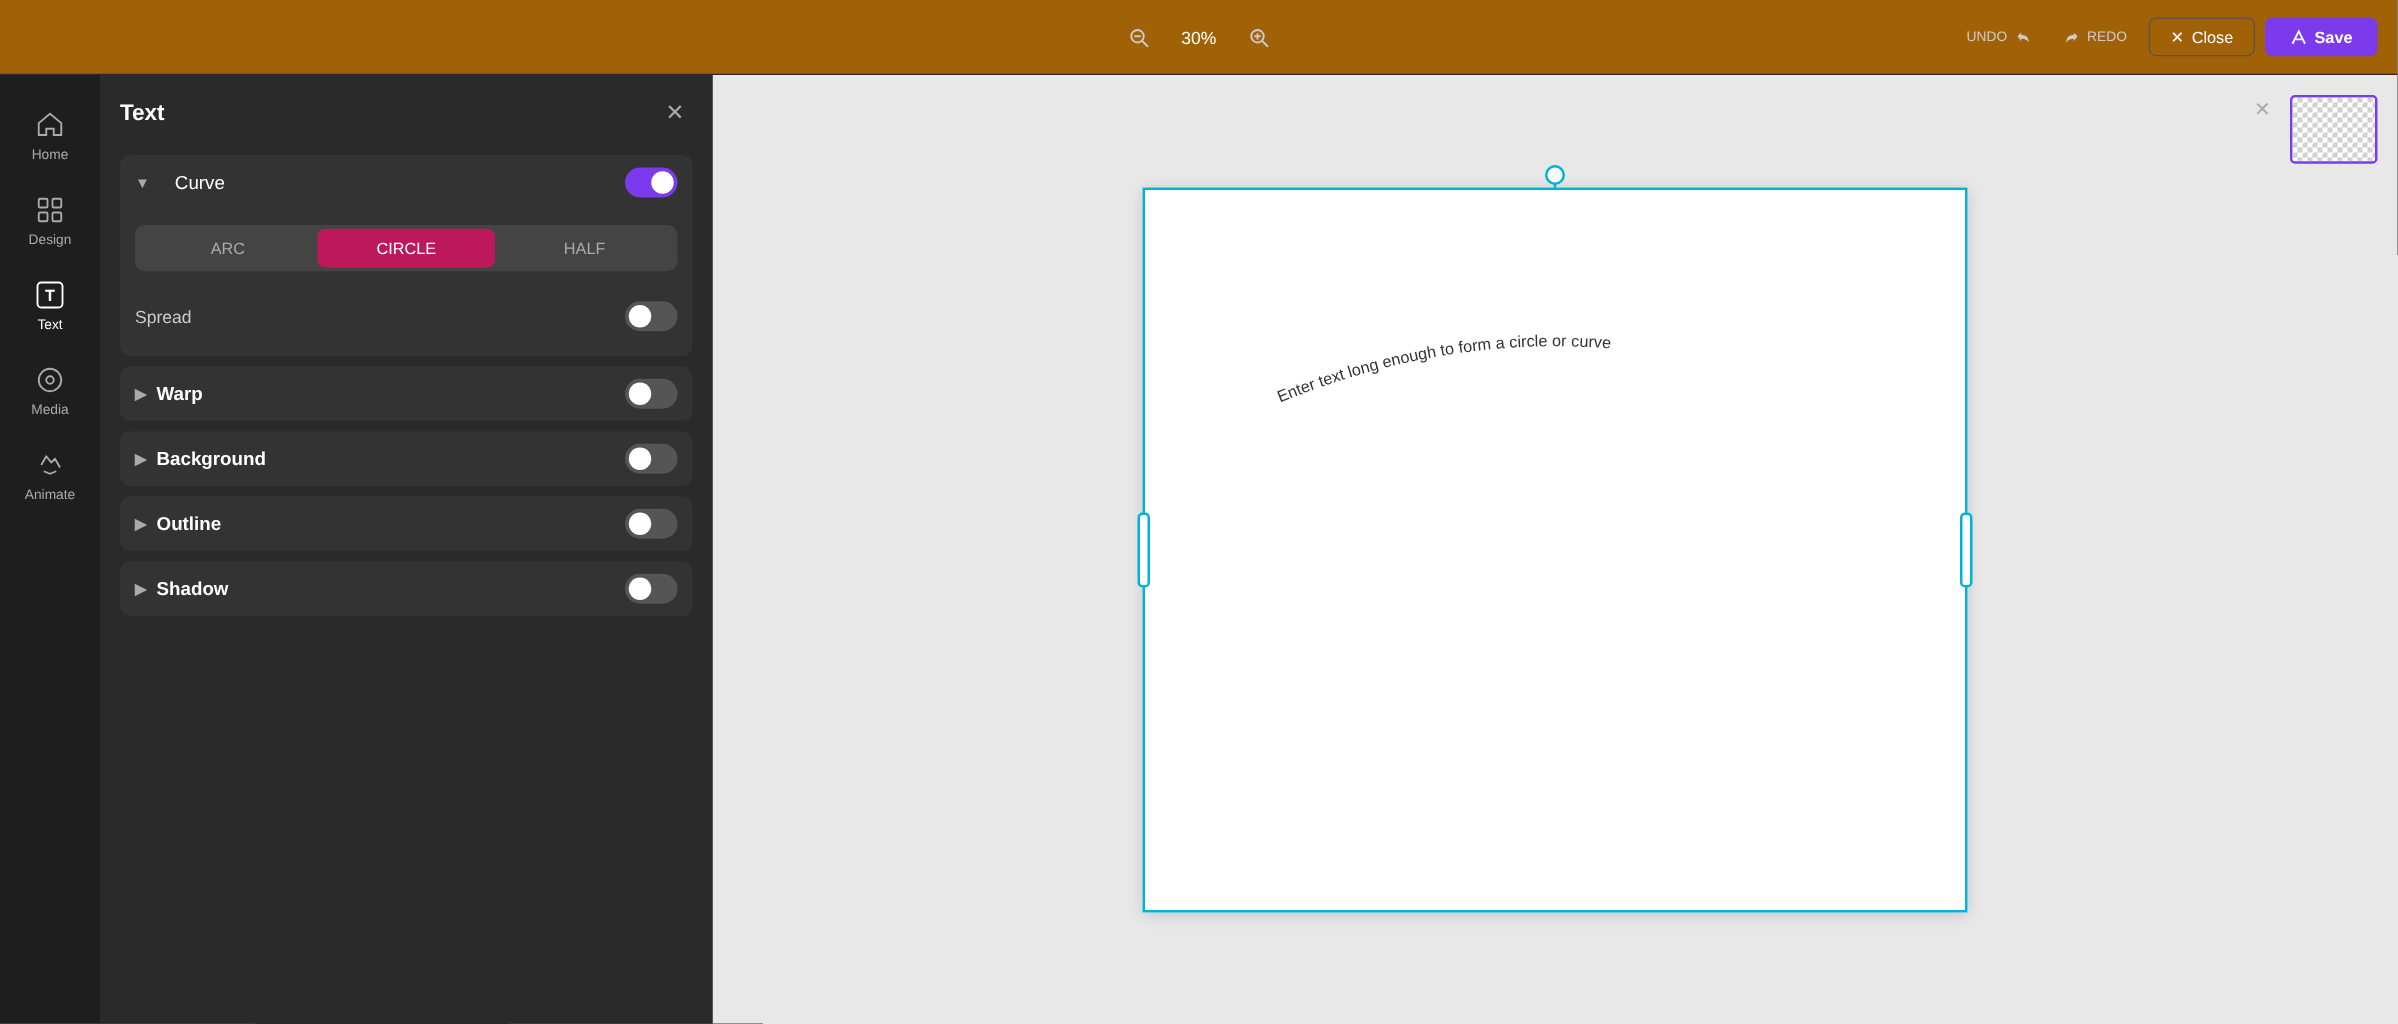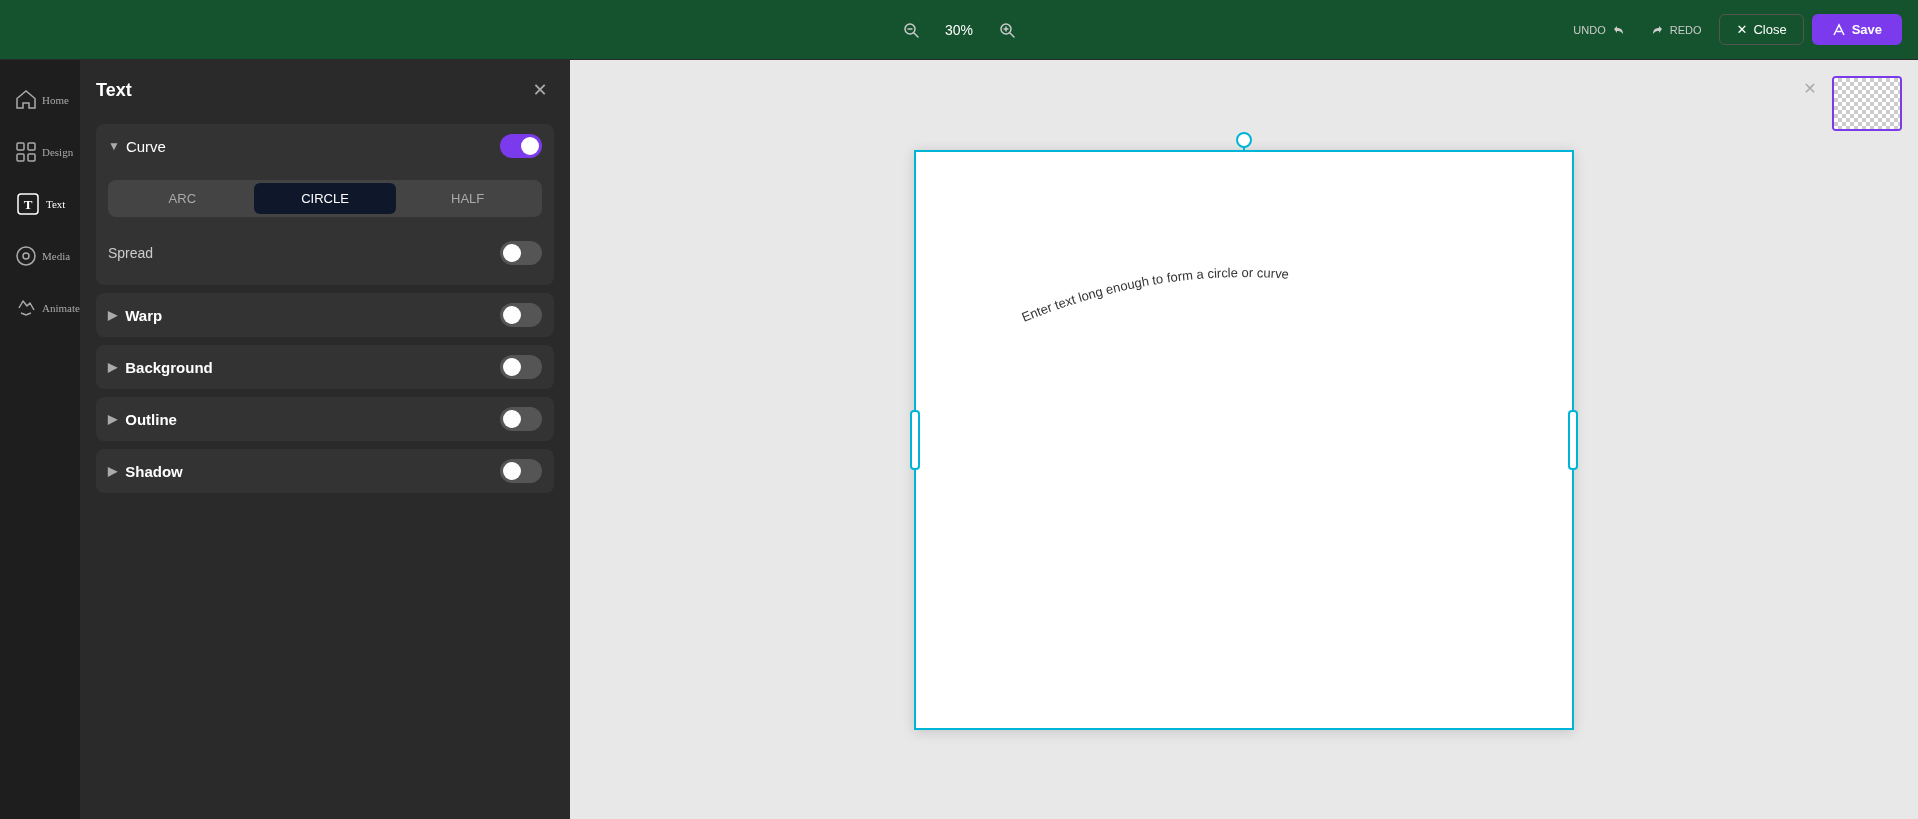--- a/index.html
+++ b/index.html
@@ -9,21 +9,21 @@
       width: 1918px;
       height: 819px;
       overflow: hidden;
       display: flex;
       flex-direction: column;
     }
 
     
     .topbar {
       height: 60px;
-      background: #14532d;
+      background: #a16207;
       display: flex;
       align-items: center;
       justify-content: space-between;
       padding: 0 16px;
       flex-shrink: 0;
       border-bottom: 1px solid #2a2a2a;
     }
     .topbar-center {
       display: flex;
       align-items: center;
@@ -105,29 +105,28 @@
       background: #1e1e1e;
       display: flex;
       flex-direction: column;
       align-items: center;
       padding-top: 16px;
       gap: 4px;
       flex-shrink: 0;
     }
     .sidebar-icon-item {
       display: flex;
-      flex-direction: row;
+      flex-direction: column;
       align-items: center;
       gap: 4px;
       padding: 10px 8px;
       border-radius: 8px;
       cursor: pointer;
       width: 68px;
       color: #aaa;
-      font-family: Liberation Serif, serif;
     }
     .sidebar-icon-item.active { color: #fff; }
     .sidebar-icon-item .icon-shape {
       width: 28px;
       height: 28px;
       display: flex;
       align-items: center;
       justify-content: center;
       font-size: 20px;
     }
@@ -231,21 +230,21 @@
     .curve-header {
       display: flex;
       align-items: center;
       justify-content: space-between;
       padding: 10px 12px;
       cursor: pointer;
     }
     .curve-header-left {
       display: flex;
       align-items: center;
-      gap: 6px;
+      gap: 20px;
       color: #fff;
       font-size: 15px;
       font-weight: 500;
     }
     .curve-body {
       padding: 12px;
     }
 
     
     .tabs-row {
@@ -263,21 +262,21 @@
       border: none;
       background: transparent;
       color: #aaa;
       font-size: 13px;
       font-weight: 500;
       cursor: pointer;
       border-radius: 6px;
       transition: all 0.15s;
     }
     .tab-btn.active {
-      background: #0f172a;
+      background: #be185d;
       color: #fff;
     }
 
     
     .toggle-row {
       display: flex;
       align-items: center;
       justify-content: space-between;
       padding: 8px 0;
       gap: 28px;

